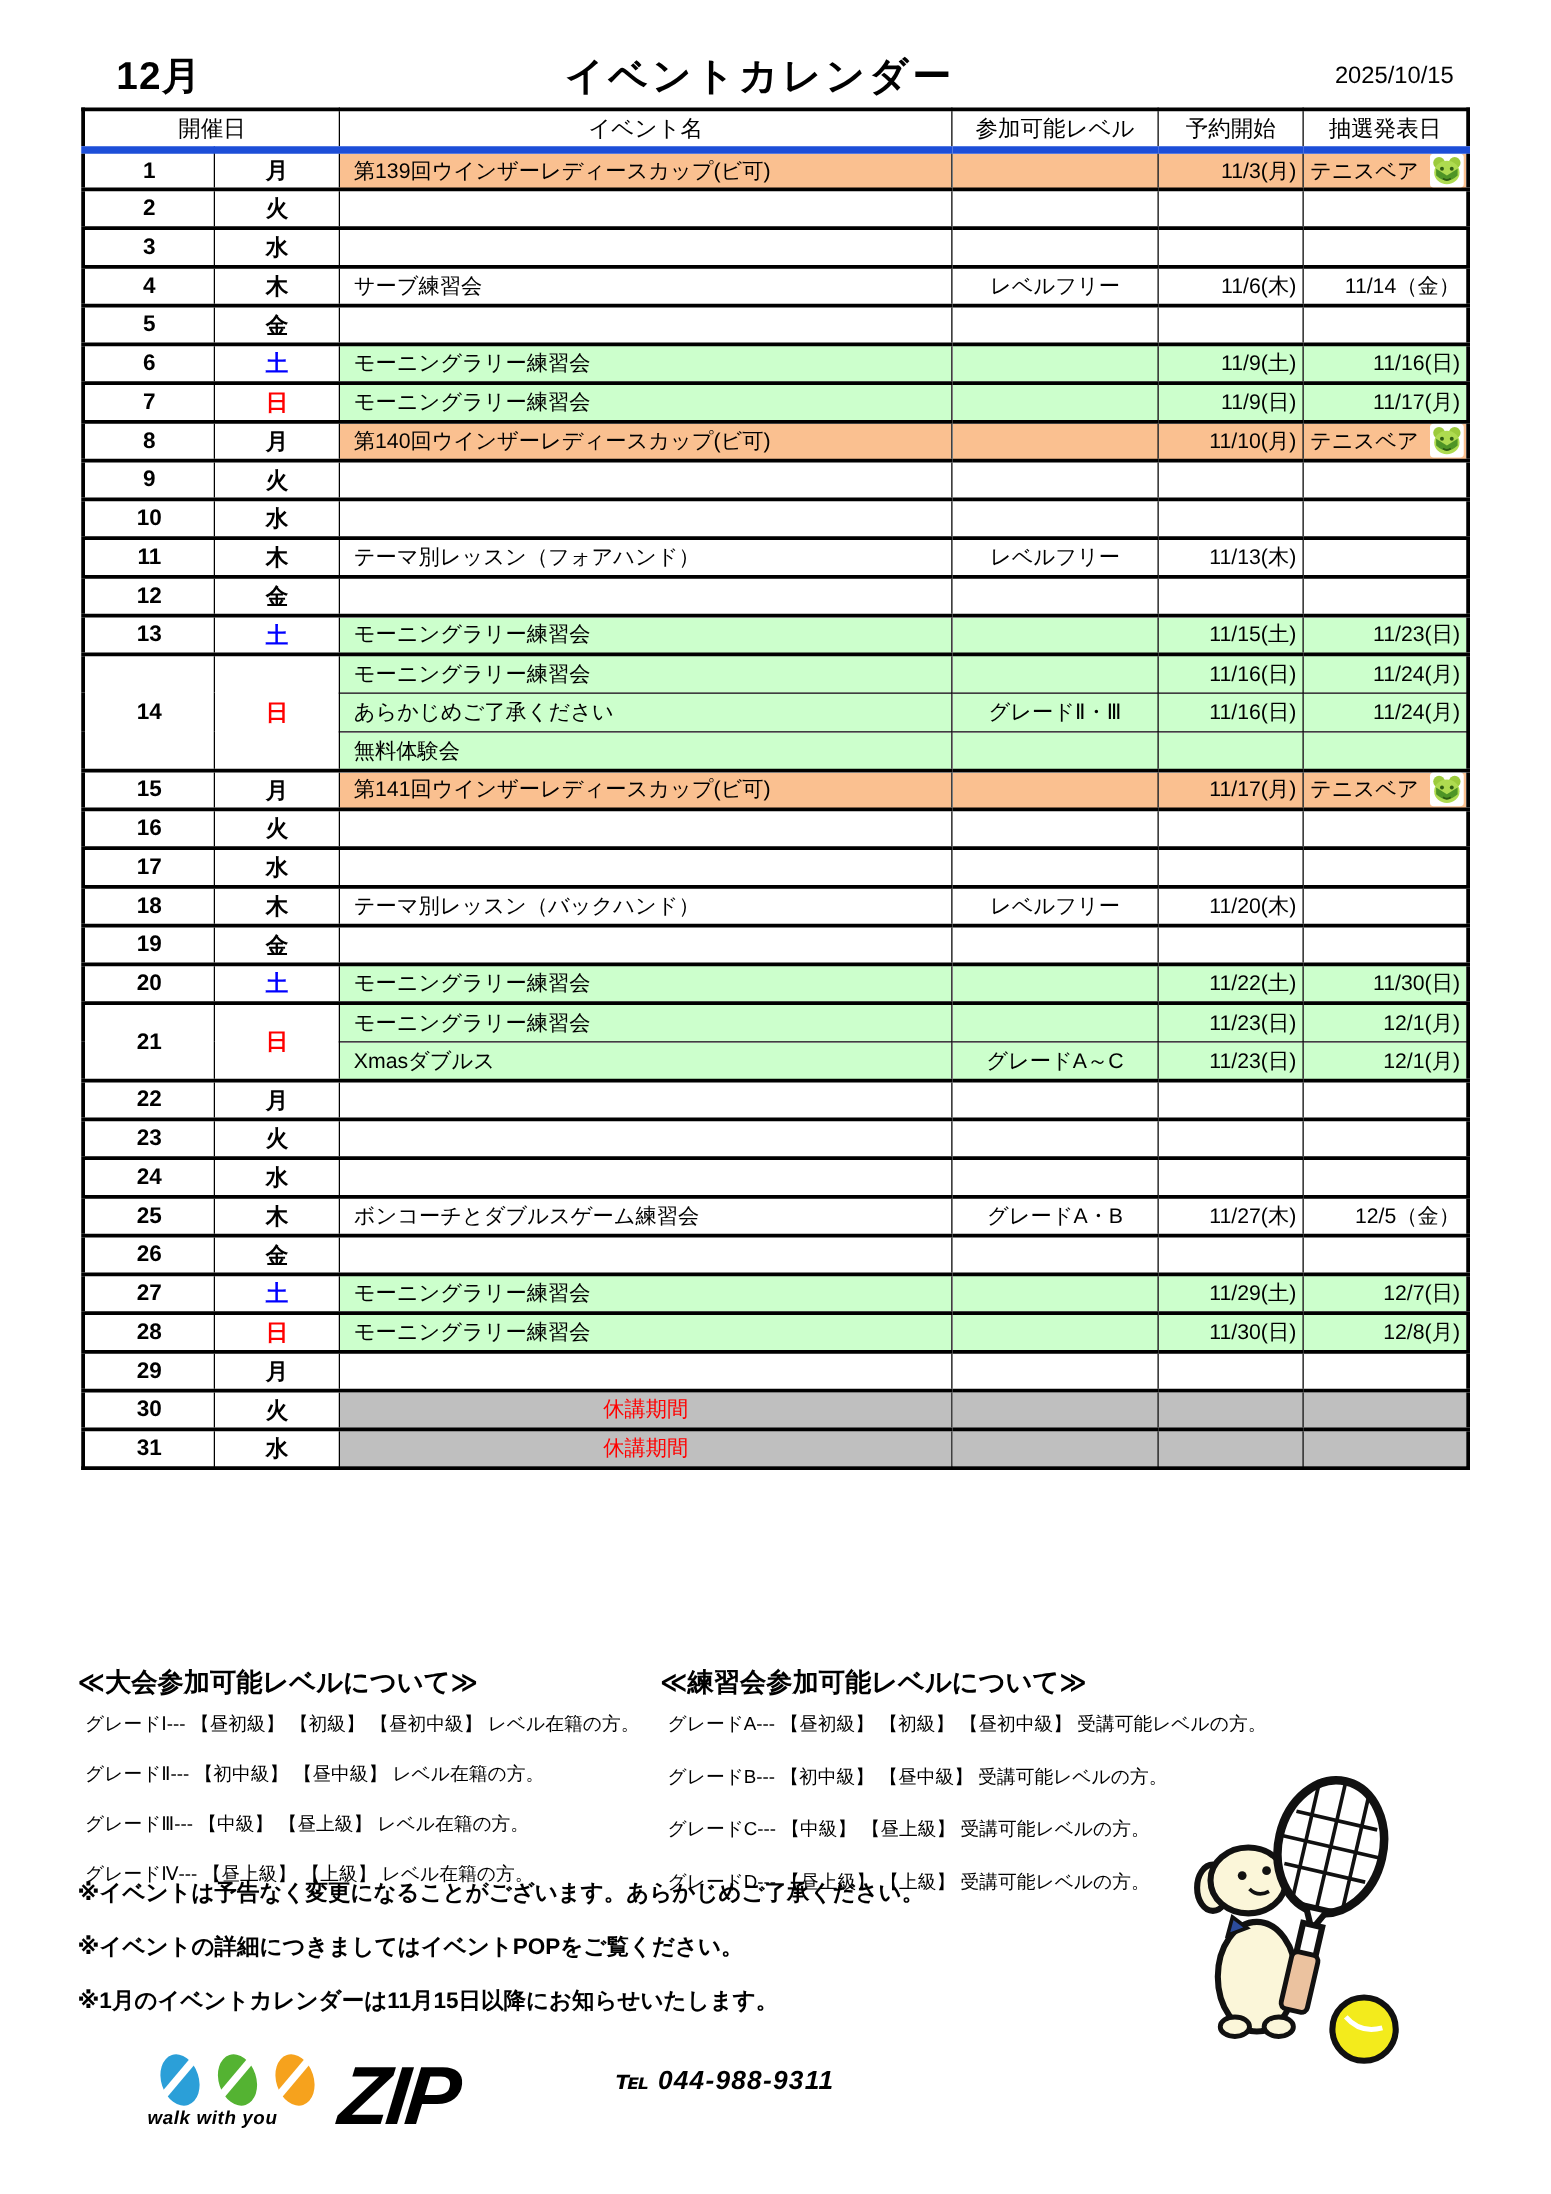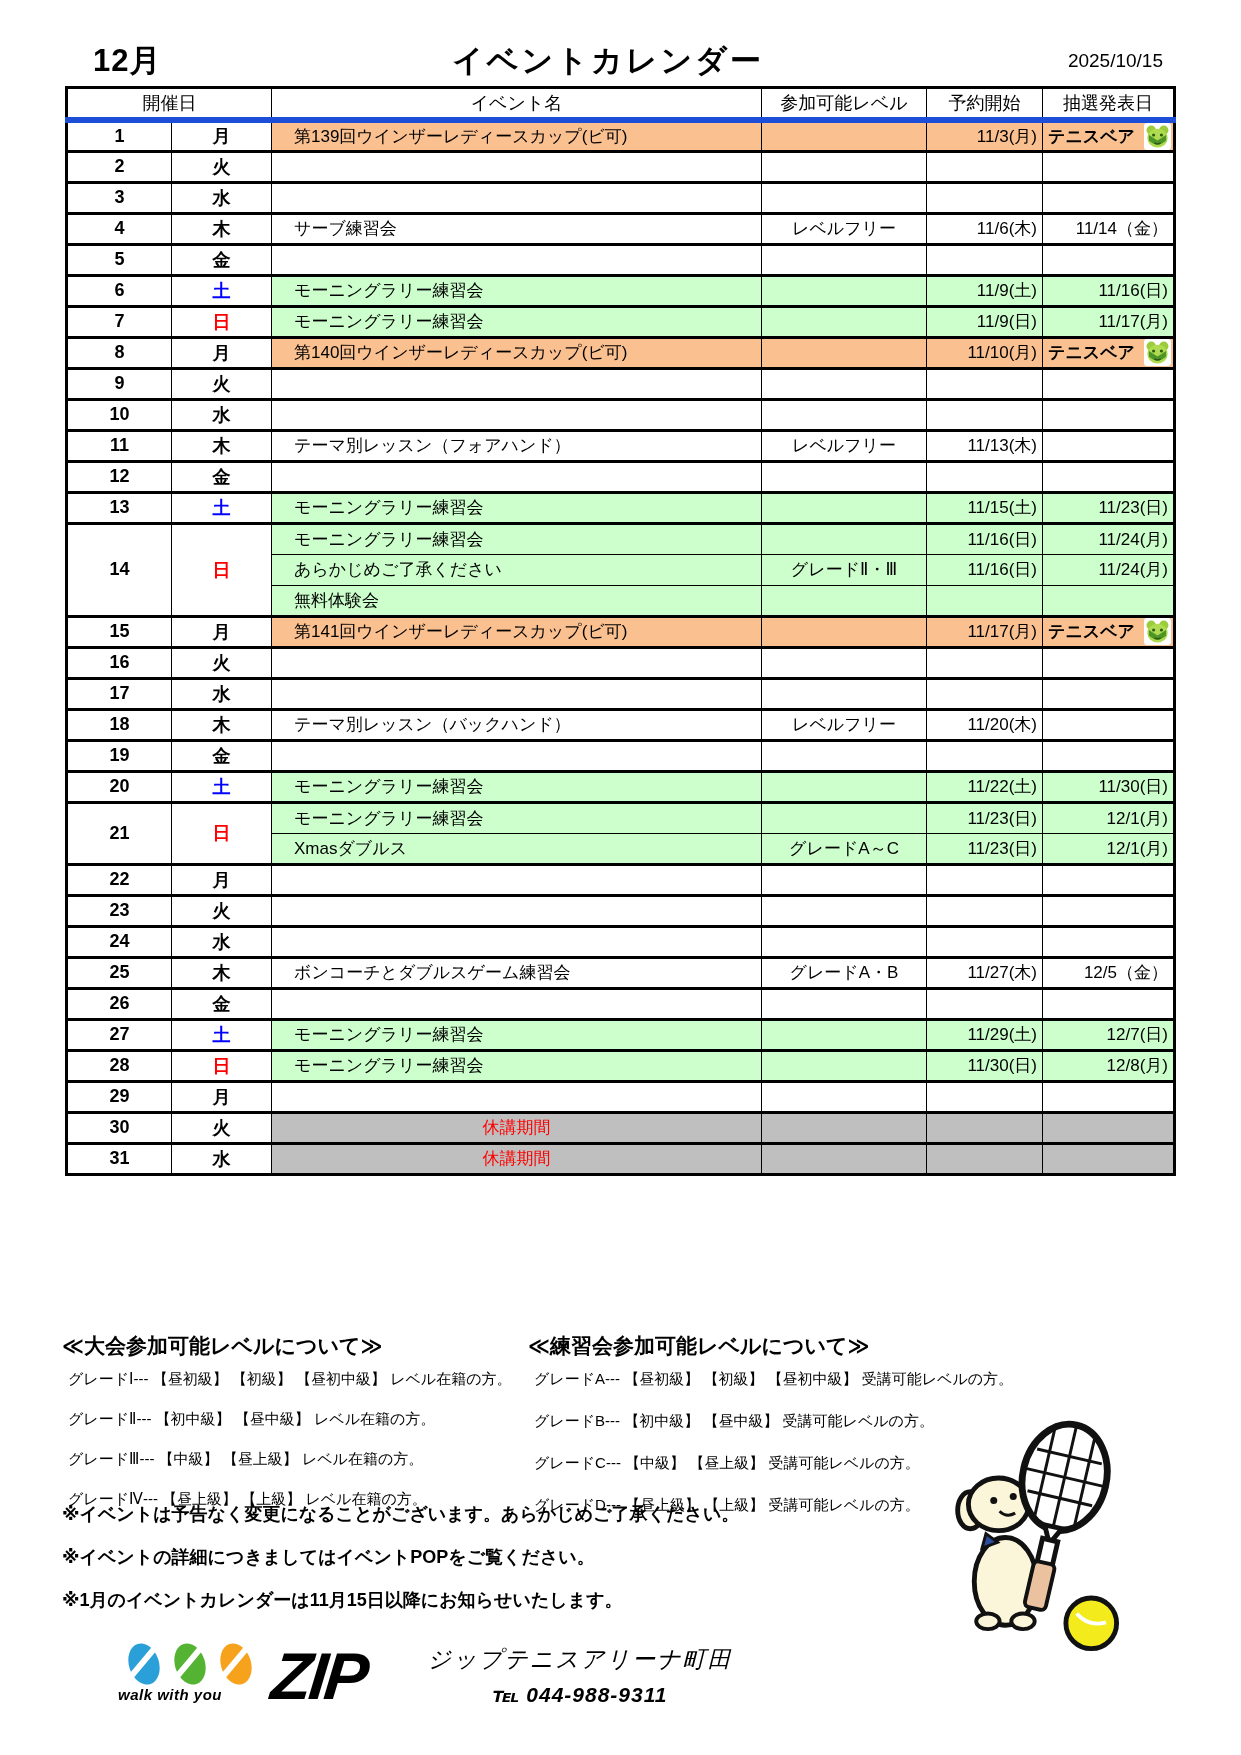--- a/index.html
+++ b/index.html
@@ -22,29 +22,29 @@
     white-space:nowrap;overflow:hidden;padding:0;
   }
   .cal thead tr{height:32px;}
   .cal thead th{font-weight:normal;font-size:18px;text-align:center;border-bottom:6px solid #1d4ed8;}
   .cal tbody tr{height:31px;}
   .cal tr.gs td{border-top:3px solid #000;}
   td.daynum{text-align:center;font-weight:bold;font-size:18px;}
   td.dow{text-align:center;font-weight:bold;font-size:18px;}
   td.dow.sat{color:var(--sat);}
   td.dow.sun{color:var(--sun);}
-  td.ev{padding-left:22px;text-align:left;}
+  td.ev{padding-left:11px;text-align:left;}
   td.level{text-align:center;}
   td.reserve,td.lottery{text-align:right;padding-right:5px;}
   td.bg-orange{background:var(--orange);}
   td.bg-green{background:var(--green);}
   td.bg-gray{background:var(--gray);}
   td.holiday{text-align:center;color:var(--holiday);padding-left:0;}
   td.lottery.bear{padding:0 2px 0 5px;}
-  td.lottery.bear .cellflex{display:flex;align-items:center;justify-content:space-between;width:100%;font-weight:bold;}
+  td.lottery.bear .cellflex{display:flex;align-items:center;justify-content:space-between;width:100%;}
   .bear-box{display:inline-flex;align-items:center;justify-content:center;width:27px;height:27px;background:#fff;border-radius:3px;}
   
   .legend{position:absolute;top:1332px;}
   .legend.left{left:62px;width:460px;}
   .legend.right{left:528px;width:500px;}
   .legend .ltitle{font-size:21px;font-weight:bold;margin-bottom:10px;}
   .legend .litem{font-size:15px;margin:0 0 21px 6px;white-space:nowrap;}
   .legend.right .litem{margin-bottom:23px;}
   
   .notes{position:absolute;left:62px;top:1502px;width:880px;}
@@ -444,21 +444,20 @@
           <ellipse cx="118" cy="24" rx="15" ry="21" fill="#F6A21D"></ellipse>
           <rect x="96" y="19" width="44" height="6" fill="#fff" transform="rotate(-32 118 24)"></rect>
         </g>
       </svg>
       <div class="tagline">walk with you</div>
     </div>
     <div class="zipword">ZIP</div>
   </div>
 
   <div class="contact">
-    <div class="company">ジップテニスアリーナ町田</div>
     <div class="tel">℡ 044-988-9311</div>
   </div>
 
   <svg class="mascot" width="195" height="235" viewBox="0 0 200 240">
 
     <ellipse cx="62" cy="165" rx="32" ry="45" fill="#FBF6D9" stroke="#111" stroke-width="5"></ellipse>
     <ellipse cx="44" cy="206" rx="12" ry="8" fill="#FBF6D9" stroke="#111" stroke-width="4"></ellipse>
     <ellipse cx="80" cy="206" rx="12" ry="8" fill="#FBF6D9" stroke="#111" stroke-width="4"></ellipse>
 
     <ellipse cx="26" cy="92" rx="13" ry="19" fill="#FBF6D9" stroke="#111" stroke-width="5"></ellipse>

